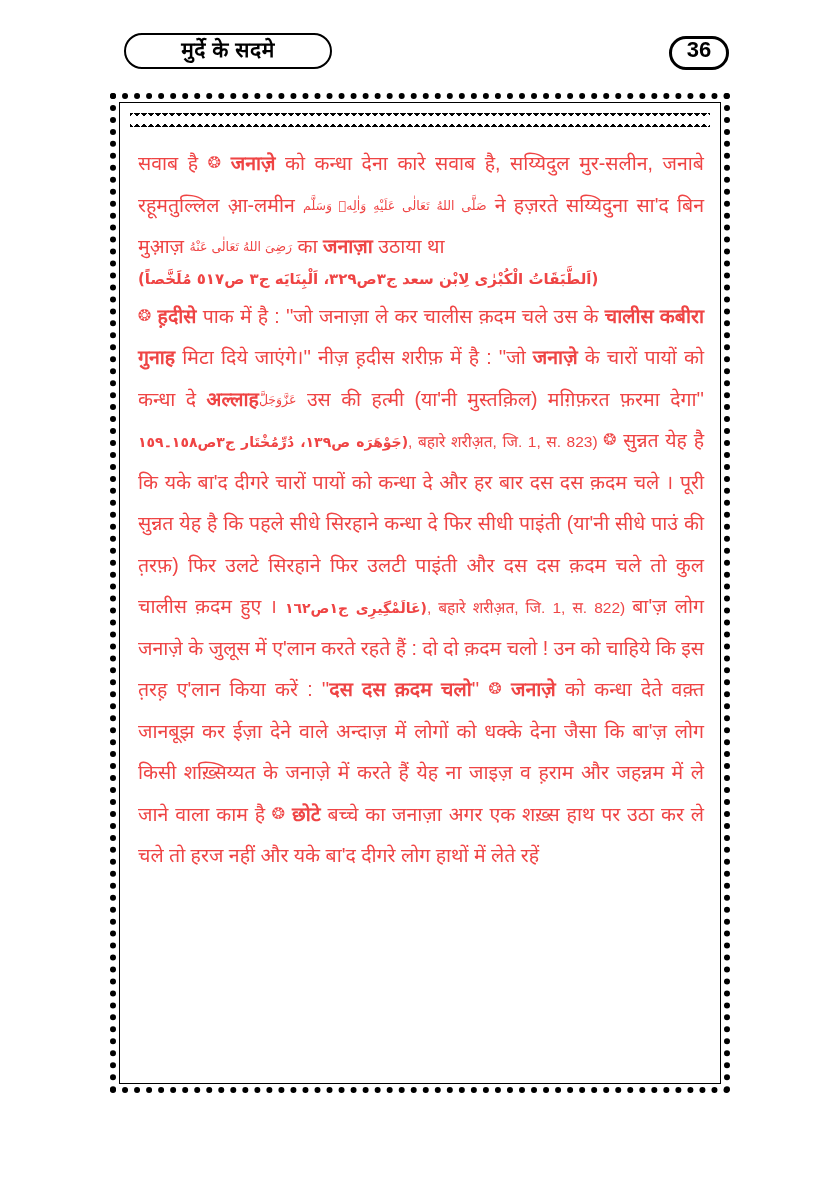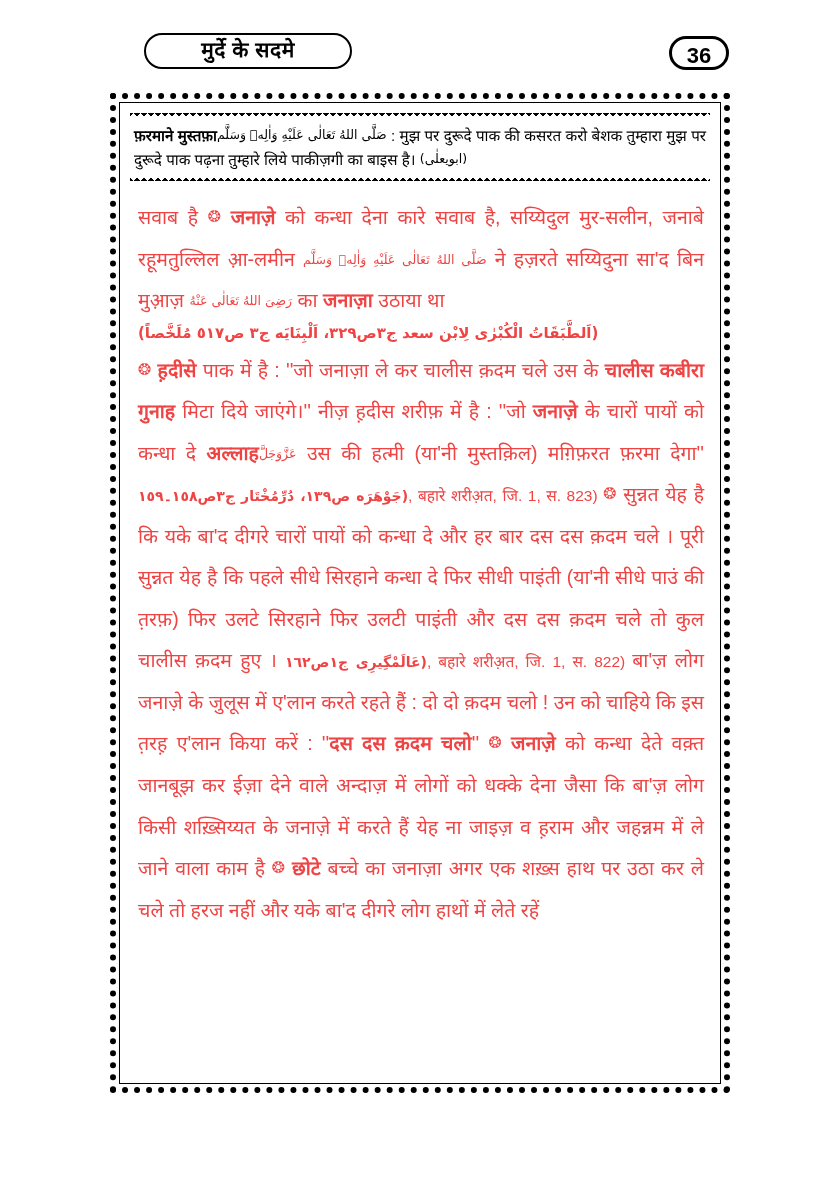--- a/index.html
+++ b/index.html
@@ -20,21 +20,21 @@
   .page-header {
     position: absolute;
     left: 0;
     top: 0;
     width: 839px;
     height: 92px;
   }
 
   .chapter-pill {
     position: absolute;
-    left: 144px;
+    left: 124px;
     top: 33px;
     width: 208px;
     height: 36px;
     border: 2.5px solid #000;
     border-radius: 18px;
     display: flex;
     align-items: center;
     justify-content: center;
     background: #fff;
     box-sizing: border-box;
@@ -51,21 +51,21 @@
 
   .page-number-pill {
     position: absolute;
     left: 669px;
     top: 36px;
     width: 60px;
     height: 34px;
     border: 3px solid #000;
     border-radius: 17px;
     display: flex;
-    align-items: flex-end;
+    align-items: flex-start;
     justify-content: center;
     background: #fff;
     box-sizing: border-box;
   }
   .page-number-text {
     font-family: "Liberation Sans", "DejaVu Sans", sans-serif;
     font-weight: bold;
     font-size: 22px;
     line-height: 1;
   }
@@ -186,23 +186,20 @@
   <div class="page-number-pill">
     <span class="page-number-text">36</span>
   </div>
 </div>
 
 <div class="page-frame">
   <div class="page-frame-inner">
 
     <div class="hadith-banner">
       <div class="zigzag"></div>
-      <div class="hadith-body">
-        <span class="hadith-label">फ़रमाने मुस्तफ़ा</span><span class="arabic">صَلَّى اللهُ تَعَالٰى عَلَيْهِ وَاٰلِهٖ وَسَلَّم</span><span> : मुझ पर दुरूदे पाक की कसरत करो बेशक तुम्हारा मुझ पर दुरूदे पाक पढ़ना तुम्हारे लिये पाकीज़गी का बाइस है। </span><span class="arabic">(ابویعلٰی)</span>
-      </div>
       <div class="zigzag bottom"></div>
     </div>
 
     <div class="body-text">
       <p><span>सवाब है </span><span class="ornament">❂</span> <span class="bold">जनाज़े</span><span> को कन्धा देना कारे सवाब है, सय्यिदुल मुर-सलीन, जनाबे रहूमतुल्लिल आ़-लमीन </span><span class="arabic">صَلَّى اللهُ تَعَالٰى عَلَيْهِ وَاٰلِهٖ وَسَلَّم</span><span> ने हज़रते सय्यिदुना सा'द बिन मुआ़ज़ </span><span class="arabic">رَضِىَ اللهُ تَعَالٰى عَنْهُ</span><span> का </span><span class="bold">जनाज़ा</span><span> उठाया था </span><span class="cite-block">(اَلطَّبَقَاتُ الْكُبْرٰى لِابْن سعد ج٣ص٣٢٩، اَلْبِنَايَه ج٣ ص٥١٧ مُلَخَّصاً)</span></p>
 
       <p><span class="ornament">❂</span> <span class="bold">ह़दीसे</span> <span>पाक में है : ''जो जनाज़ा ले कर चालीस क़दम चले उस के </span><span class="bold">चालीस कबीरा गुनाह</span><span> मिटा दिये जाएंगे।'' नीज़ ह़दीस शरीफ़ में है : ''जो </span><span class="bold">जनाज़े</span><span> के चारों पायों को कन्धा दे </span><span class="bold">अल्लाह</span><span class="arabic">عَزَّوَجَلَّ</span><span> उस की हत्मी (या'नी मुस्तक़िल) मग़िफ़रत फ़रमा देगा'' </span><span class="inline-ar">(جَوْهَرَه ص١٣٩، دُرِّمُخْتَار ج٣ص١٥٨۔١٥٩</span><span class="ref">, बहारे शरीअ़त, जि. 1, स. 823) </span><span class="ornament">❂</span> <span>सुन्नत येह है कि यके बा'द दीगरे चारों पायों को कन्धा दे और हर बार दस दस क़दम चले । पूरी सुन्नत येह है कि पहले सीधे सिरहाने कन्धा दे फिर सीधी पाइंती (या'नी सीधे पाउं की त़रफ़) फिर उलटे सिरहाने फिर उलटी पाइंती और दस दस क़दम चले तो कुल चालीस क़दम हुए । </span><span class="inline-ar">(عَالَمْگِيرِى ج١ص١٦٢</span><span class="ref">, बहारे शरीअ़त, जि. 1, स. 822) </span><span>बा'ज़ लोग जनाज़े के जुलूस में ए'लान करते रहते हैं : दो दो क़दम चलो ! उन को चाहिये कि इस त़रह़ ए'लान किया करें : ''</span><span class="bold">दस दस क़दम चलो</span><span>'' </span><span class="ornament">❂</span> <span class="bold">जनाज़े</span><span> को कन्धा देते वक़्त जानबूझ कर ईज़ा देने वाले अन्दाज़ में लोगों को धक्के देना जैसा कि बा'ज़ लोग किसी शख़्सिय्यत के जनाज़े में करते हैं येह ना जाइज़ व ह़राम और जहन्नम में ले जाने वाला काम है </span><span class="ornament">❂</span> <span class="bold">छोटे</span><span> बच्चे का जनाज़ा अगर एक शख़्स हाथ पर उठा कर ले चले तो हरज नहीं और यके बा'द दीगरे लोग हाथों में लेते रहें</span></p>
     </div>
 
   </div>

